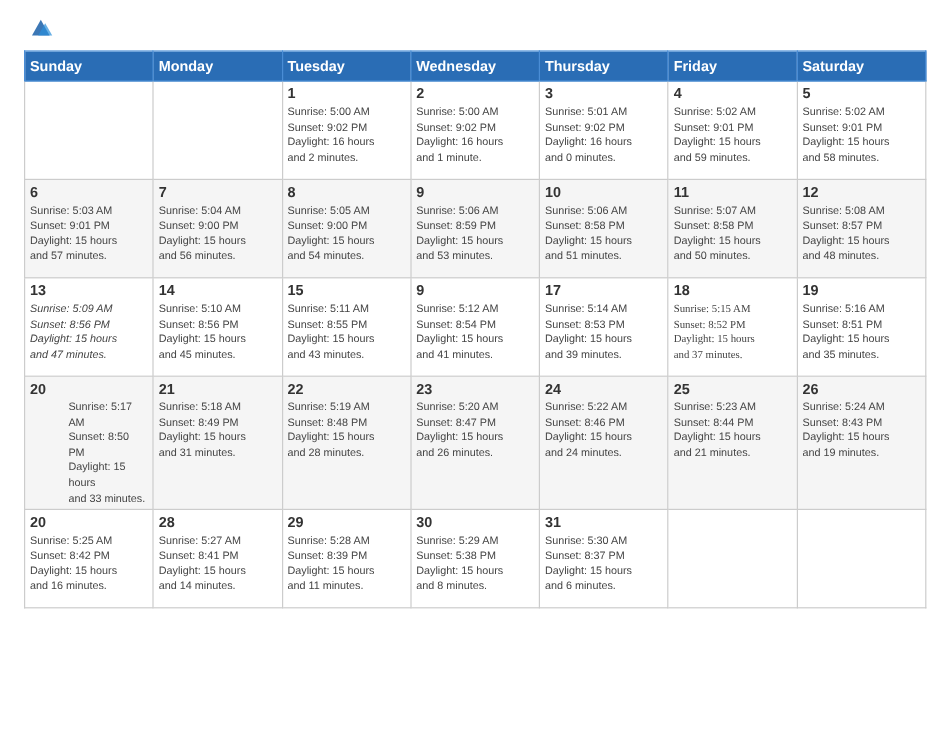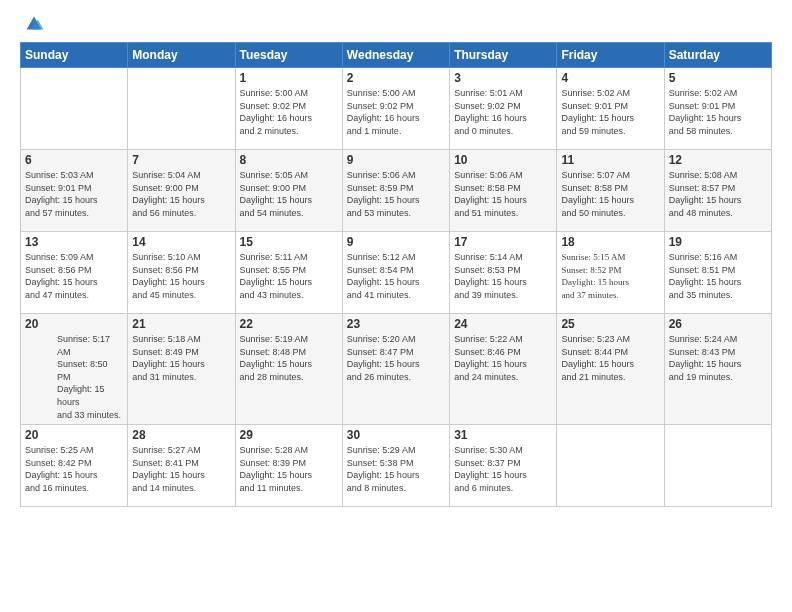--- a/index.html
+++ b/index.html
@@ -231,21 +231,21 @@
             <span class="day-num">12</span>
             <div class="day-info" style="white-space: pre-line;">Sunrise: 5:08 AM
 Sunset: 8:57 PM
 Daylight: 15 hours
 and 48 minutes.</div>
           </td>
         </tr>
         <tr>
           <td>
             <span class="day-num">13</span>
-            <div class="day-info" style="white-space: pre-line;">Sunrise: 5:09 AM
+            <div class="day-info" style="white-space: pre-line; font-style: italic;">Sunrise: 5:09 AM
 Sunset: 8:56 PM
 Daylight: 15 hours
 and 47 minutes.</div>
           </td>
           <td>
             <span class="day-num">14</span>
             <div class="day-info" style="white-space: pre-line;">Sunrise: 5:10 AM
 Sunset: 8:56 PM
 Daylight: 15 hours
 and 45 minutes.</div>

